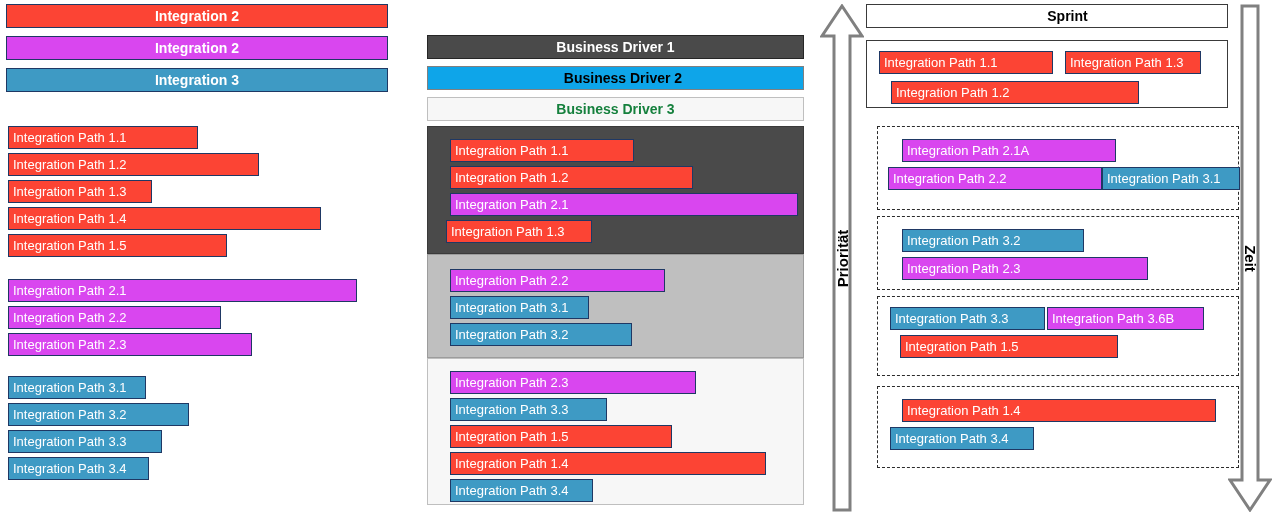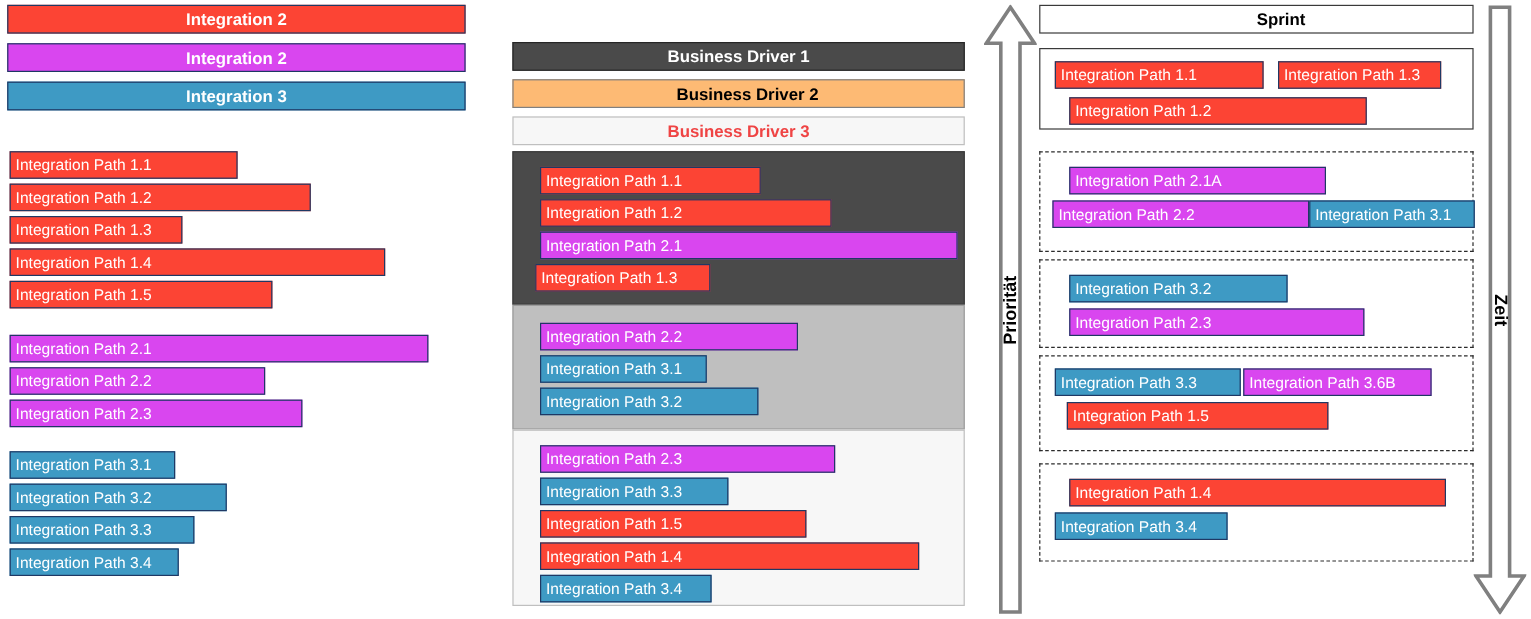--- a/index.html
+++ b/index.html
@@ -37,42 +37,42 @@
   
   .driver{
     position:absolute;
     box-sizing:border-box;
     display:flex;align-items:center;justify-content:center;
     font-weight:bold;font-size:14px;
     white-space:nowrap;
     margin-top:30px;
   }
   .d-dark{background:#4A4A4A;border:1px solid #262626;color:#ffffff;}
-  .d-mid{background:#fdba74;border:1px solid #808080;color:#000000;padding-left:15px;}
-  .d-light{background:#F7F7F7;border:1px solid #BFBFBF;color:#ef4444;}
+  .d-mid{background:#0ea5e9;border:1px solid #808080;color:#000000;padding-left:15px;}
+  .d-light{background:#F7F7F7;border:1px solid #BFBFBF;color:#15803d;}
 
   
   .lane{position:absolute;box-sizing:border-box;}
   .lane-dark{background:#4A4A4A;border:1px solid #3A3A3A;}
   .lane-mid{background:#BFBFBF;border:1px solid #9C9C9C;}
   .lane-light{background:#F7F7F7;border:1px solid #BFBFBF;}
 
   
   .sprint-head{
     position:absolute;box-sizing:border-box;
     background:#ffffff;border:1px solid #3A3A3A;
     display:flex;align-items:center;justify-content:center;
     font-weight:bold;font-size:14px;color:#000;
   }
   .sprint-box{
     position:absolute;box-sizing:border-box;
     background:#ffffff;
   }
   .sprint-solid{border:1px solid #3A3A3A;}
-  .sprint-dashed{border:1px dashed #2B2B2B;}
+  .sprint-dashed{border:1px dashed #2B2B2B;margin-left:11px;}
 
   
   .arrow-wrap{position:absolute;}
   .arrow-wrap svg{display:block;}
   .arrow-label{
     position:absolute;
     font-weight:bold;font-size:15px;color:#000;
     white-space:nowrap;
     transform-origin:center center;
   }

